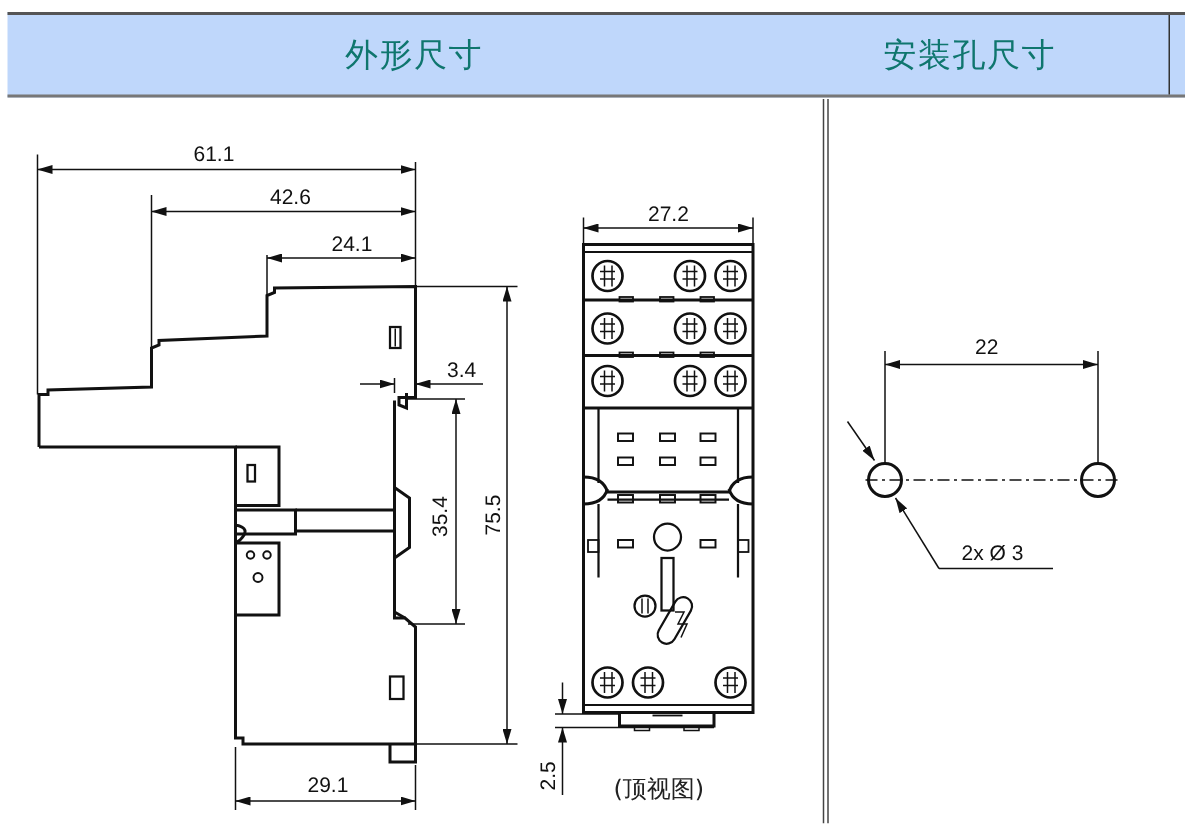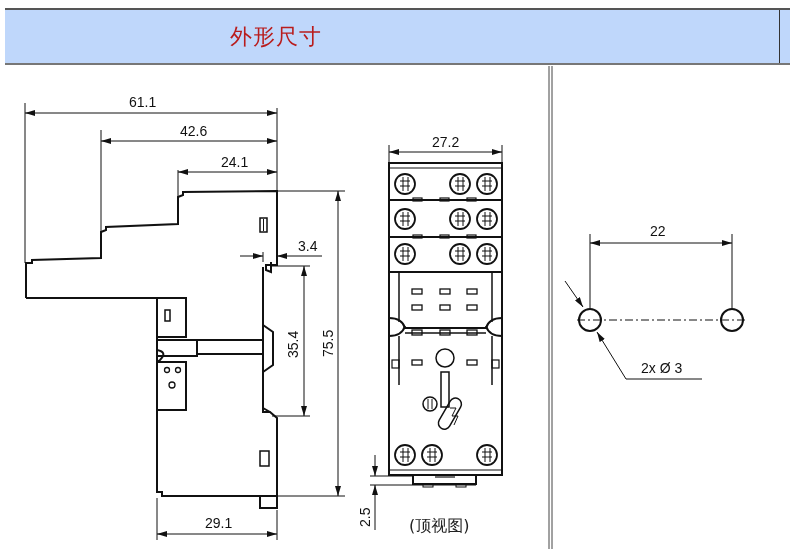--- a/index.html
+++ b/index.html
@@ -1,30 +1,31 @@
 <!DOCTYPE html>
 <html><head>
 <meta charset="utf-8">
 <style>
   html, body { margin:0; padding:0; background:#ffffff; }
   body { width:790px; height:549px; position:relative; overflow:hidden; font-family:"DejaVu Sans", sans-serif; }
   .header { position:absolute; left:5px; top:8px; width:785px; height:57px; background:#bfd7fb; border-top:2px solid #555; border-bottom:2px solid #777; box-sizing:border-box; }
   .header .vline { position:absolute; left:774px; top:0; width:1px; height:100%; background:#333; }
-  .h-title { position:absolute; top:12px; font-size:22px; color:#b91c1c; font-family:"DejaVu Sans", sans-serif; letter-spacing:1px; }
+  .h-title { position:absolute; top:12px; font-size:22px; color:#0f766e; font-family:"DejaVu Sans", sans-serif; letter-spacing:1px; }
   .h-left { left:225px; }
   .h-right { left:584px; }
   svg { position:absolute; left:0; top:0; }
   .dim { font-family:"Liberation Sans", sans-serif; font-size:14px; fill:#111; }
   .cap { font-family:"DejaVu Sans", sans-serif; font-size:16px; fill:#222; }
 </style>
 </head>
 <body>
 
 <div class="header">
   <span class="h-title h-left">外形尺寸</span>
+  <span class="h-title h-right">安装孔尺寸</span>
   <div class="vline"></div>
 </div>
 
 <svg width="790" height="549" viewBox="0 0 790 549">
   <defs>
     <marker id="arr" markerWidth="10" markerHeight="6" refX="10" refY="3" orient="auto-start-reverse" markerUnits="userSpaceOnUse">
       <path d="M0,0 L10,3 L0,6 Z" fill="#111"></path>
     </marker>
   </defs>
 

